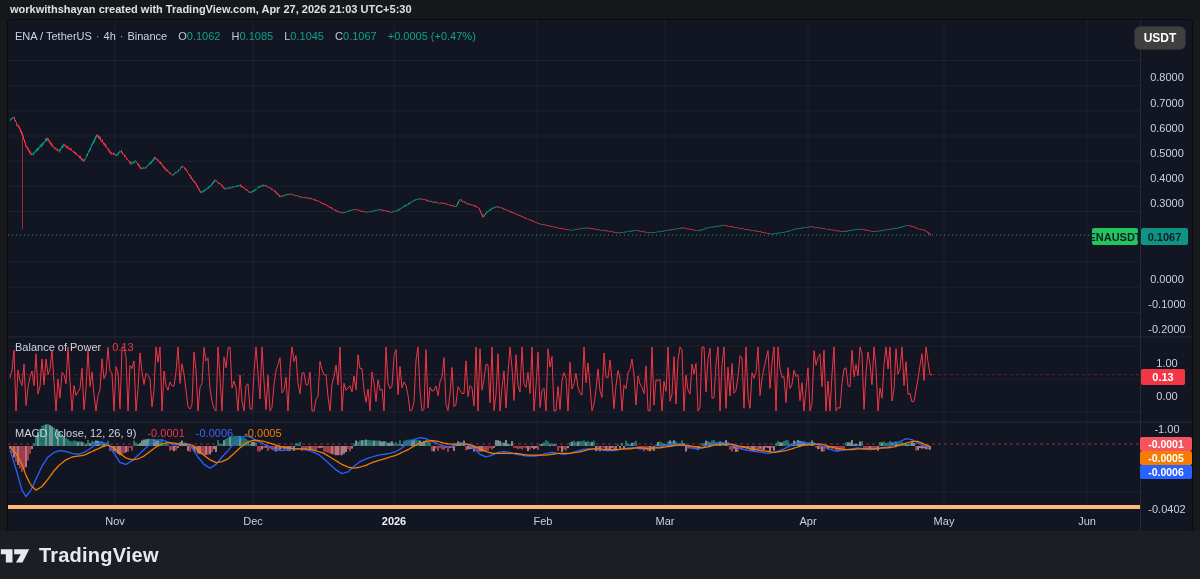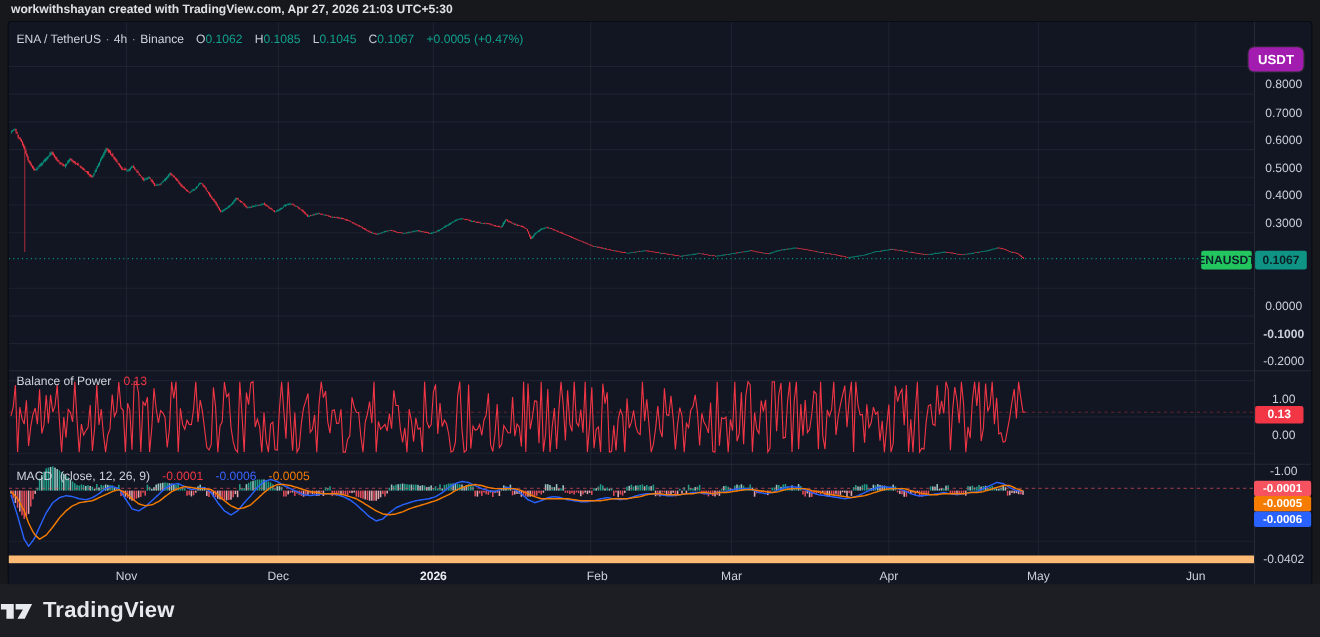--- a/index.html
+++ b/index.html
@@ -12,26 +12,26 @@
   .legend .dim{color:#cfd3dc;}
   .legend .sep{margin:0 4px;color:#9aa0ab;}
   .legend .ohlc-k{margin-left:8px;color:#c6cad3;}
   .legend .up{color:#11a08b;}
   .legend .red{color:#f23645;}
   .legend .blue{color:#3964ff;}
   .legend .orange{color:#f57c00;}
   .legend-main{top:10px;}
   .legend-bop{top:321px;}
   .legend-macd{top:407px;}
-  .currency-btn{position:absolute;top:22px;right:6px;width:50px;height:22px;background:#a21caf;color:#fff;
+  .currency-btn{position:absolute;top:6px;right:6px;width:50px;height:22px;background:#404040;color:#fff;
     border:1px solid #2c2c30;border-radius:6px;font-size:12px;font-weight:700;display:flex;align-items:center;
     justify-content:center;z-index:6;cursor:pointer;}
   .price-axis{position:absolute;left:1132px;top:0;width:52px;height:511px;border-left:1px solid #252a36;z-index:4;}
   .axis-tick{position:absolute;width:100%;text-align:center;font-size:11px;color:#ccd0da;transform:translateY(-50%);margin-top:17px;}
-  .time-axis{position:absolute;left:0;top:485px;width:1132px;height:26px;border-top:7px solid #fdba74;z-index:4;}
+  .time-axis{position:absolute;left:0;top:485px;width:1132px;height:26px;border-top:4px solid #fdba74;z-index:4;}
   .time-tick{position:absolute;top:6px;transform:translateX(-50%);font-size:11px;color:#ccd0da;}
   .time-tick.major{font-weight:700;color:#eef0f4;}
   .val-label{position:absolute;font-size:11px;display:flex;align-items:center;justify-content:center;
     border-radius:2px;z-index:6;}
   .ticker-label{left:1084px;top:208px;width:46px;height:17px;color:#0b2027;font-weight:700;}
   .price-label{left:1133px;top:208px;width:47px;height:17px;color:#0b2027;font-weight:700;}
   .bop-label{left:1133px;top:349px;width:44px;height:16px;color:#fff;font-weight:700;z-index:7;}
   .macd-lab{left:1132px;width:52px;height:14px;color:#fff;font-size:10.5px;font-weight:700;}
   .bottom-bar{position:absolute;left:0;bottom:0;width:1200px;height:48px;background:#1d1e23;display:flex;
     align-items:center;box-sizing:border-box;}
@@ -594,21 +594,21 @@
 
   <div class="price-axis" id="price-axis">
       <div class="axis-tick" style="top: 40.4px;">0.8000</div>
       <div class="axis-tick" style="top: 65.6px;">0.7000</div>
       <div class="axis-tick" style="top: 90.8px;">0.6000</div>
       <div class="axis-tick" style="top: 116px;">0.5000</div>
       <div class="axis-tick" style="top: 141.2px;">0.4000</div>
       <div class="axis-tick" style="top: 166.4px;">0.3000</div>
       <div class="axis-tick" style="top: 198px; font-weight: bold;">0.2000</div>
       <div class="axis-tick" style="top: 242px;">0.0000</div>
-      <div class="axis-tick" style="top: 267.2px; font-weight: bold;">-0.1000</div>
+      <div class="axis-tick" style="top: 267.2px;">-0.1000</div>
       <div class="axis-tick" style="top: 292.4px;">-0.2000</div>
       <div class="axis-tick" style="top: 326px;">1.00</div>
       <div class="axis-tick" style="top: 359px;">0.00</div>
       <div class="axis-tick" style="top: 392px;">-1.00</div>
       <div class="axis-tick" style="top: 472px;">-0.0402</div>
     </div>
   <div class="time-axis" id="time-axis">
       <div class="time-tick" style="left: 107px;">Nov</div>
       <div class="time-tick" style="left: 245px;">Dec</div>
       <div class="time-tick major" style="left: 386px;">2026</div>

